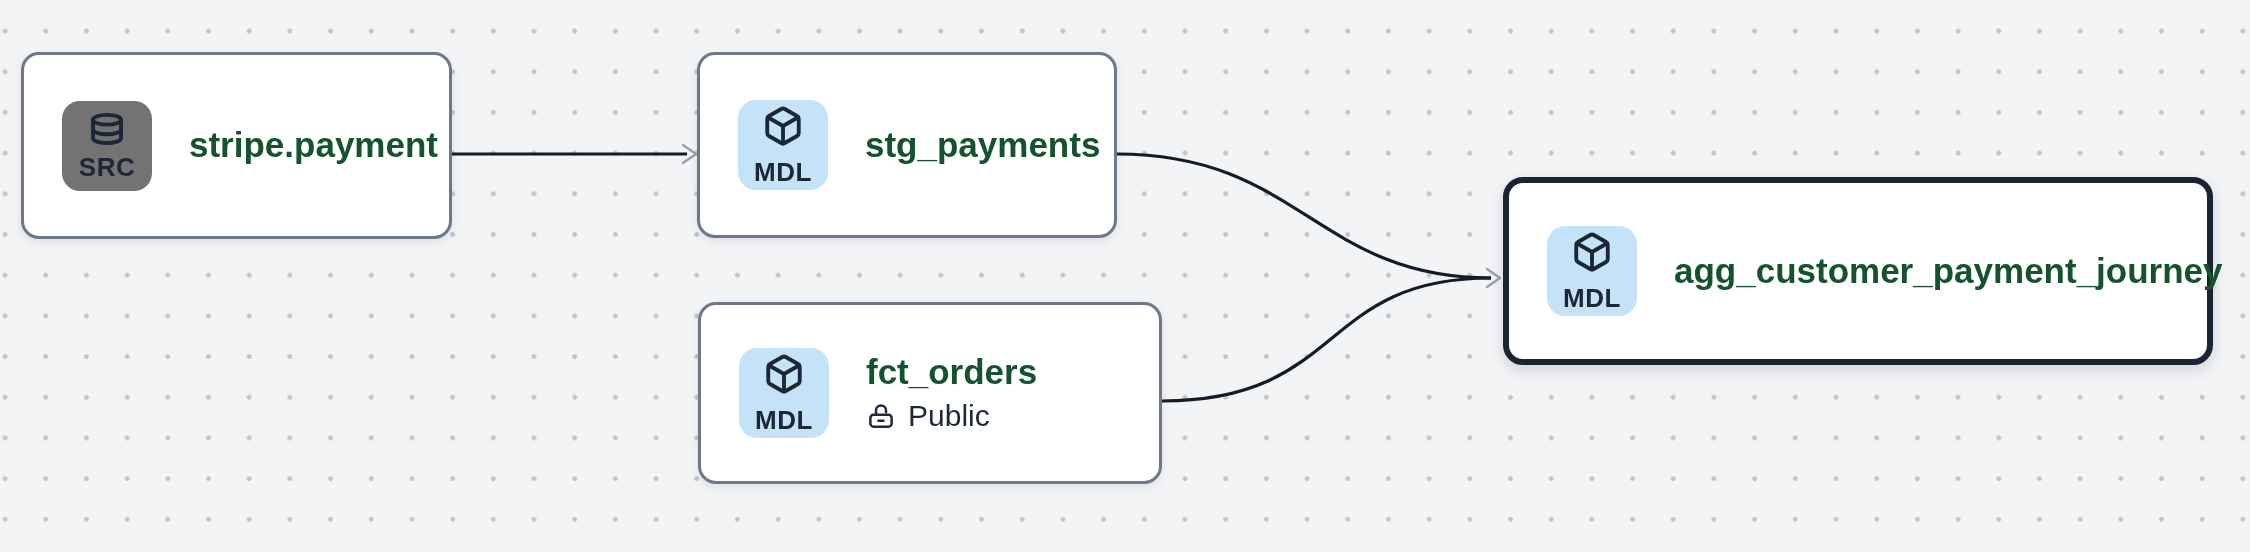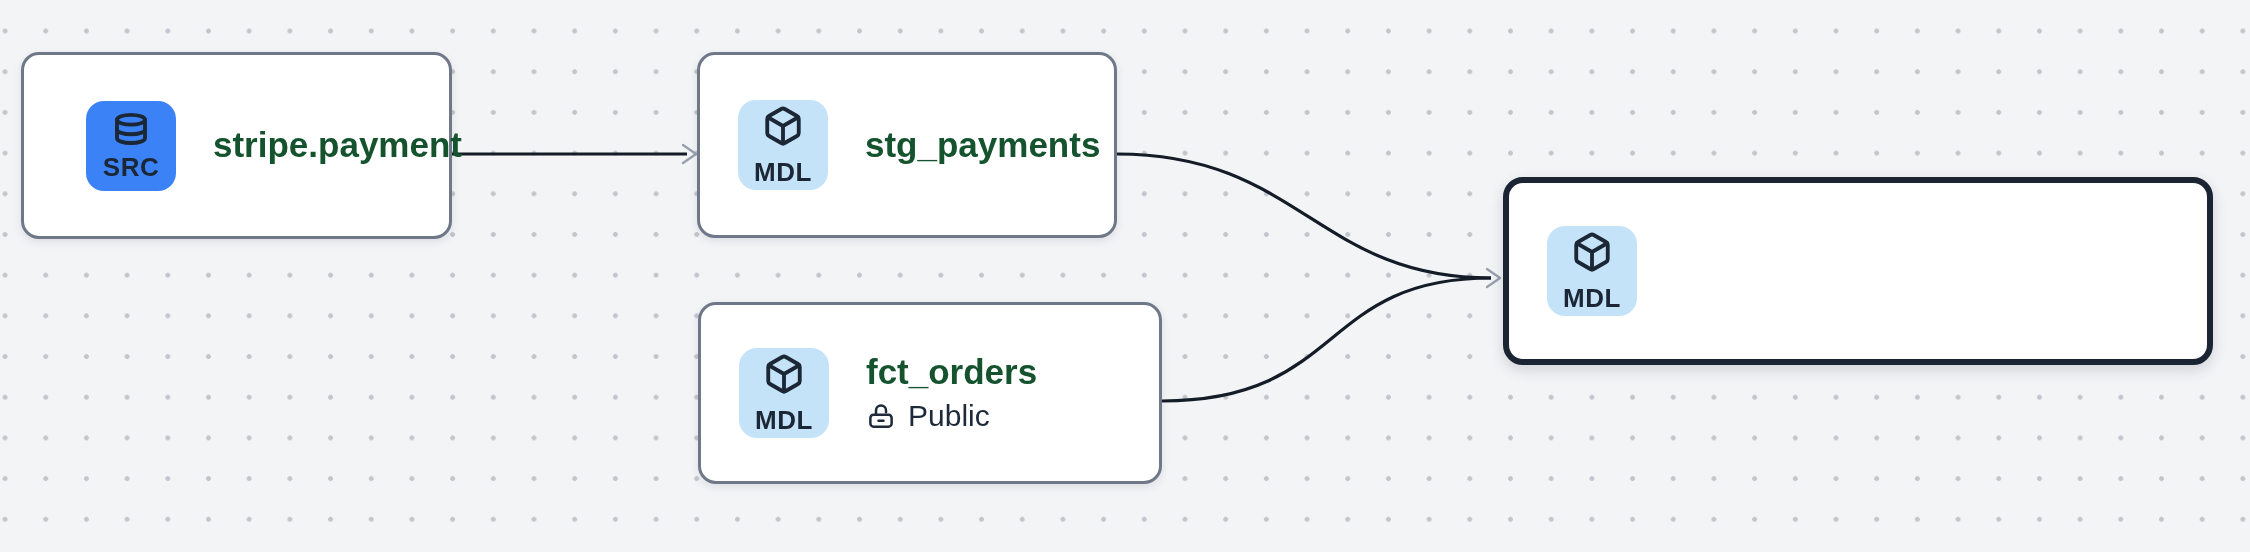--- a/index.html
+++ b/index.html
@@ -64,21 +64,21 @@
     width: 90px;
     height: 90px;
     border-radius: 18px;
     flex: 0 0 auto;
     display: flex;
     flex-direction: column;
     align-items: center;
     justify-content: center;
     gap: 1px;
   }
-  .badge-src { background: #3b82f6; margin-left: 24px; }
+  .badge-src { background: #737373; }
   .badge-mdl { background: #c5e3f8; gap: 12px; }
   .badge svg { display: block; }
   .badge-label {
     font-size: 26px;
     font-weight: 600;
     line-height: 1;
     letter-spacing: 0.5px;
     color: #1c2736;
   }
   .node-body {
@@ -180,15 +180,18 @@
     <div class="badge badge-mdl">
       <span>
         <svg width="42" height="42" viewBox="0 0 24 24" fill="none" stroke="#1c2736" stroke-width="2.2" stroke-linecap="round" stroke-linejoin="round">
           <path d="M21 8a2 2 0 0 0-1-1.73l-7-4a2 2 0 0 0-2 0l-7 4A2 2 0 0 0 3 8v8a2 2 0 0 0 1 1.73l7 4a2 2 0 0 0 2 0l7-4A2 2 0 0 0 21 16Z"></path>
           <path d="m3.3 7 8.7 5 8.7-5"></path>
           <path d="M12 22V12"></path>
         </svg>
       </span>
       <span class="badge-label">MDL</span>
     </div>
+    <div class="node-body">
+      <div class="node-title">agg_customer_payment_journey</div>
+    </div>
   </div>
 
 </div>
 
 </body></html>

